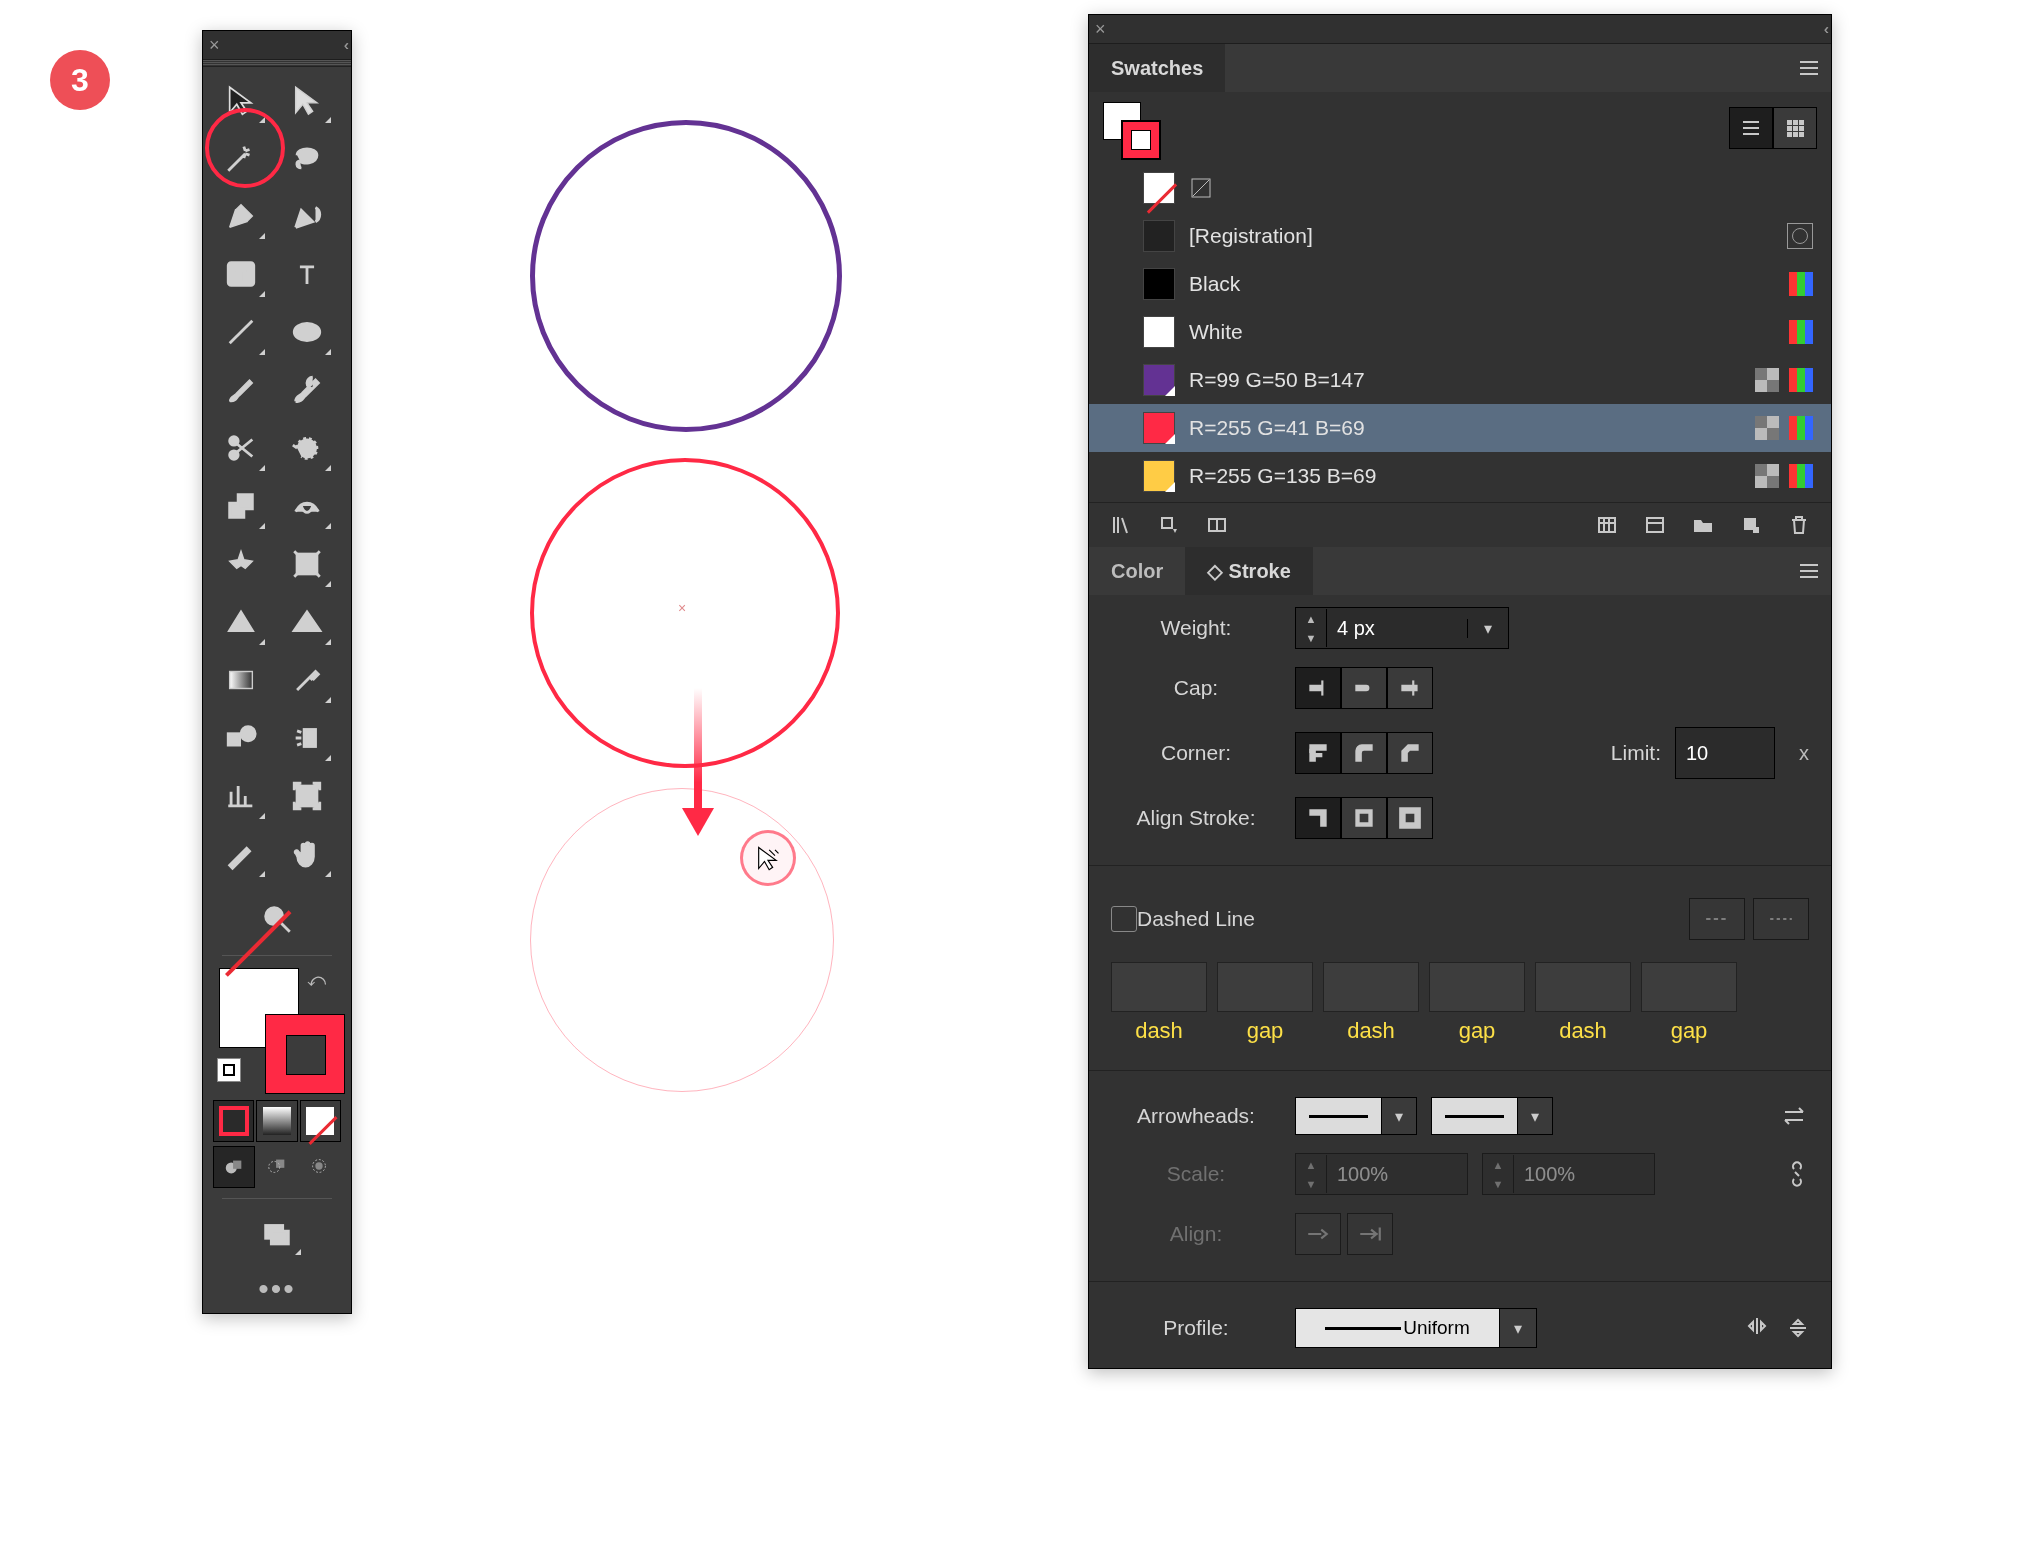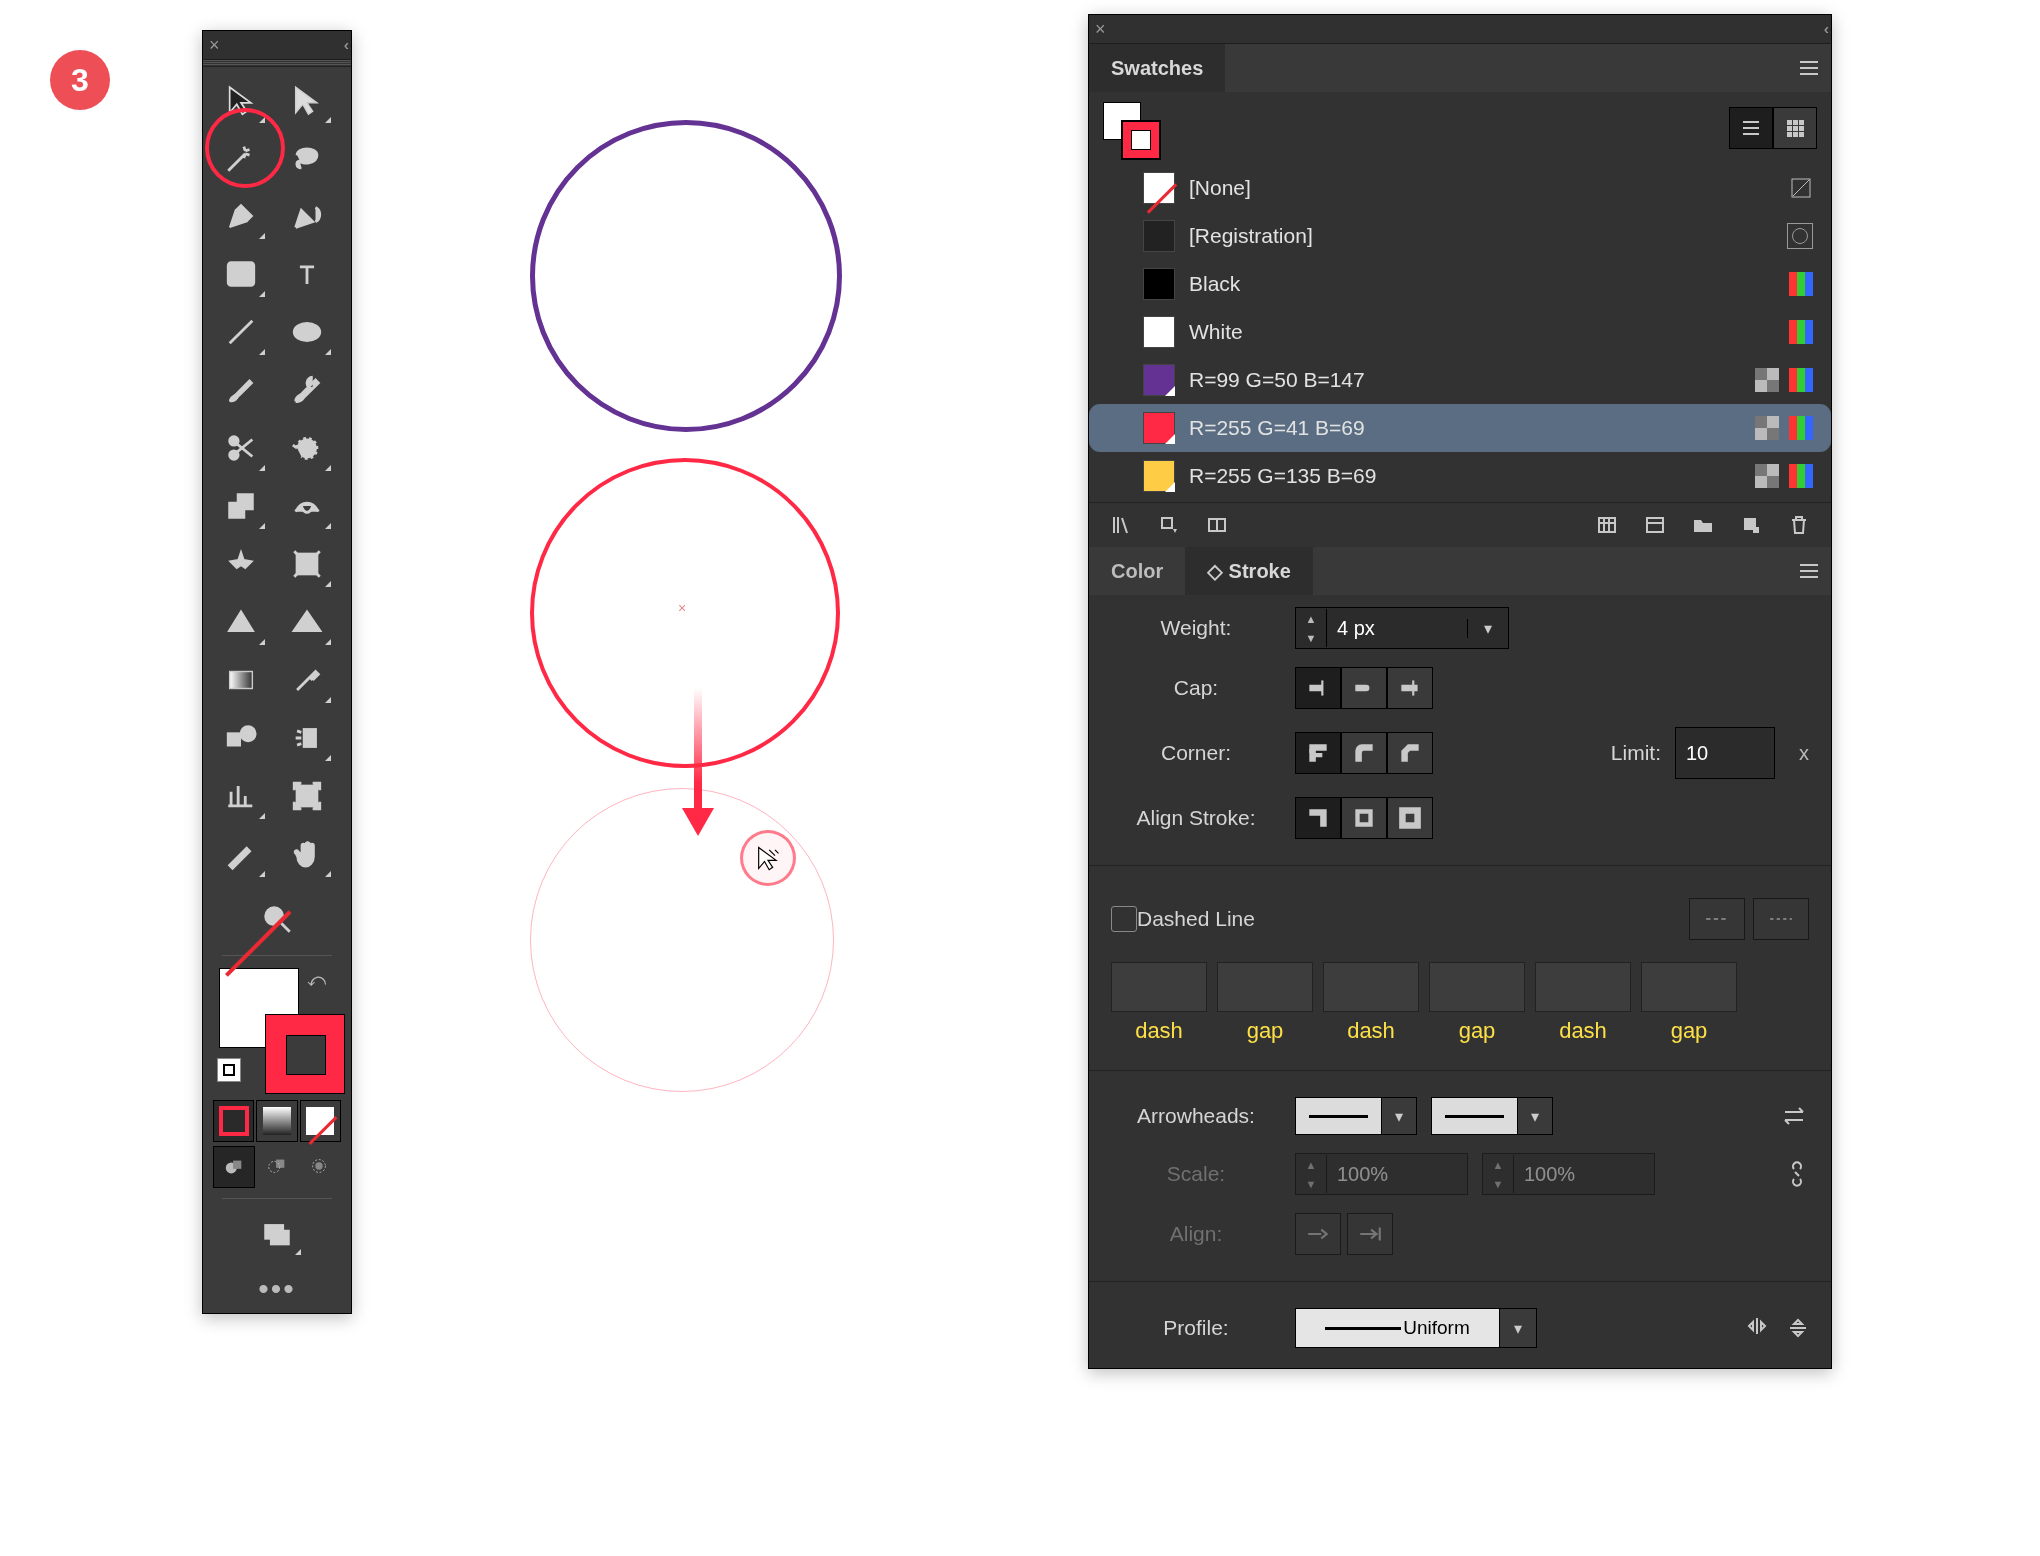--- a/index.html
+++ b/index.html
@@ -248,21 +248,21 @@
   .view-btn.sel{background:#1e1e1e;}
   .view-btn svg{width:24px;height:24px;}
 
   
   .sw-list{padding:6px 0 2px;background:var(--bg-panel2);}
   .sw-row{
     display:flex;align-items:center;height:48px;gap:14px;
     padding:0 18px 0 54px;
     color:#e2e2e2;font-size:21px;
   }
-  .sw-row.sel{background:#5a6d82;border-radius:11px;}
+  .sw-row.sel{background:#5a6d82;}
   .sw-chip{
     width:30px;height:30px;border:1px solid #444;flex-shrink:0;background:#000;
     position:relative;
   }
   .sw-chip.none{background:#fff;}
   .sw-chip.none::after{content:"";position:absolute;left:-2px;top:24px;width:40px;border-top:3px solid #ea2a33;transform:rotate(-45deg);}
   .sw-chip.reg{background:#222;}
   .sw-chip.tr-corner::before{content:"";position:absolute;right:-1px;bottom:-1px;width:0;height:0;border-left:10px solid transparent;border-bottom:10px solid #fff;}
   .sw-name{flex:1;}
   .sw-meta{display:flex;gap:10px;align-items:center;}
@@ -670,21 +670,20 @@
         <svg viewBox="0 0 24 24">
             <path class="ico-fill" d="M4 4h5v5H4zM10 4h5v5h-5zM16 4h5v5h-5zM4 10h5v5H4zM10 10h5v5h-5zM16 10h5v5h-5zM4 16h5v5H4zM10 16h5v5h-5zM16 16h5v5h-5z"></path>
           </svg>
       </div>
     </div>
   </div>
   <div class="sw-list" id="swatch-list">
 
   <div class="sw-row">
         <span class="sw-chip none"></span>
-        <span class="sw-name">[None]</span>
         <span class="sw-meta">
           <span class="sw-mode-icon none">
             <svg viewBox="0 0 24 24">
               <rect x="3" y="3" width="18" height="18" fill="none" stroke="#bbb"></rect>
               <path d="M4 20 L20 4" stroke="#bbb"></path>
             </svg>
           </span>
         </span>
       </div>
       <div class="sw-row">

